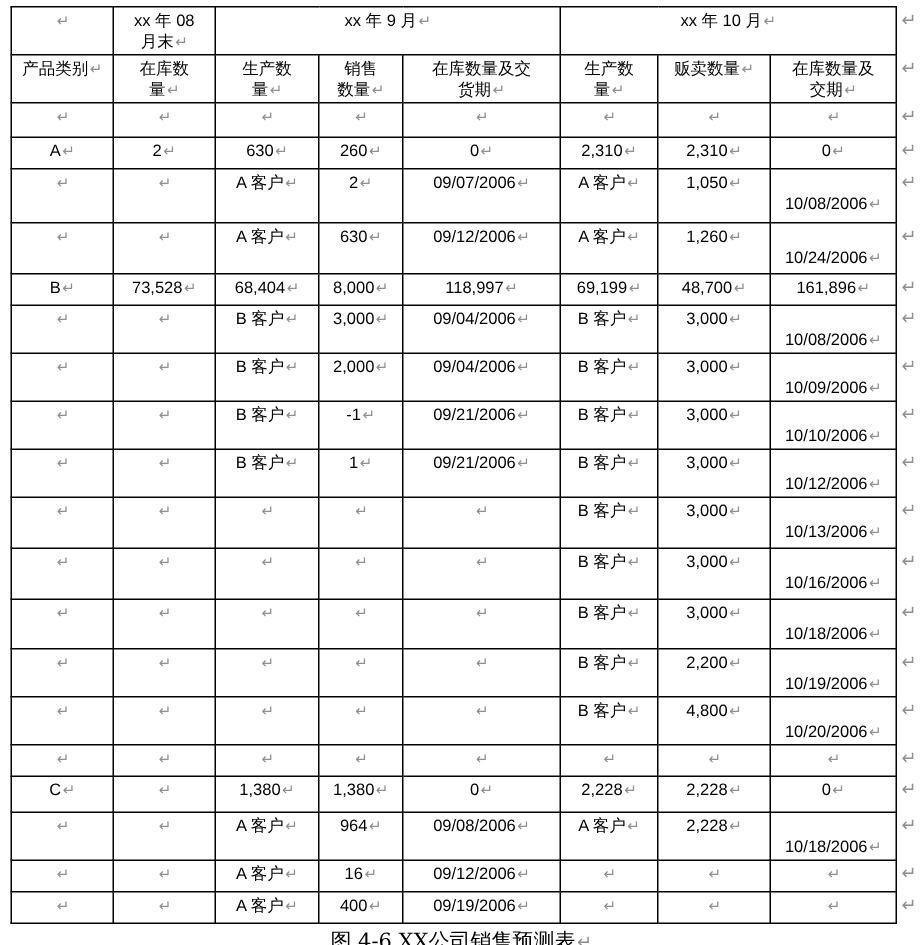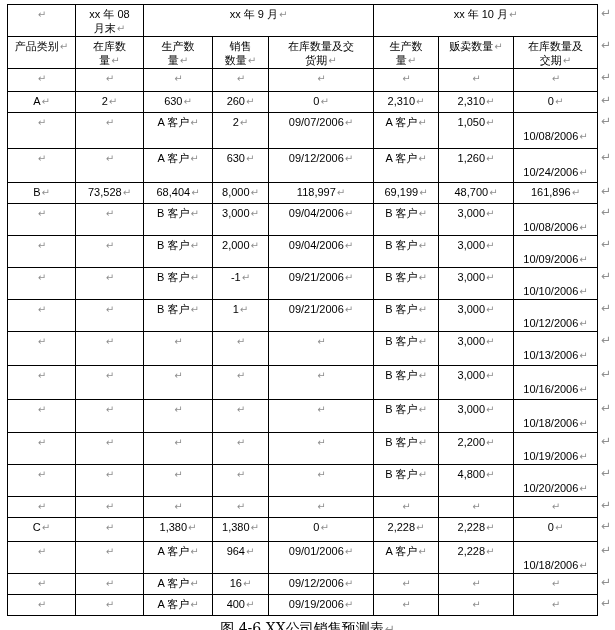--- a/index.html
+++ b/index.html
@@ -570,21 +570,21 @@
           <td>
             <div class="cell-line"><span class="cell-text"></span><span class="pilcrow">↵</span></div>
           </td>
           <td>
             <div class="cell-line"><span class="cell-text">A 客户</span><span class="pilcrow">↵</span></div>
           </td>
           <td>
             <div class="cell-line"><span class="cell-text">964</span><span class="pilcrow">↵</span></div>
           </td>
           <td>
-            <div class="cell-line"><span class="cell-text">09/01/2006</span><span class="pilcrow">↵</span></div>
+            <div class="cell-line"><span class="cell-text">09/08/2006</span><span class="pilcrow">↵</span></div>
           </td>
           <td>
             <div class="cell-line"><span class="cell-text">A 客户</span><span class="pilcrow">↵</span></div>
           </td>
           <td>
             <div class="cell-line"><span class="cell-text">2,228</span><span class="pilcrow">↵</span></div>
           </td>
           <td>
             <div class="cell-line"><span class="cell-text"></span></div>
             <div class="cell-line"><span class="cell-text">10/18/2006</span><span class="pilcrow">↵</span></div>

